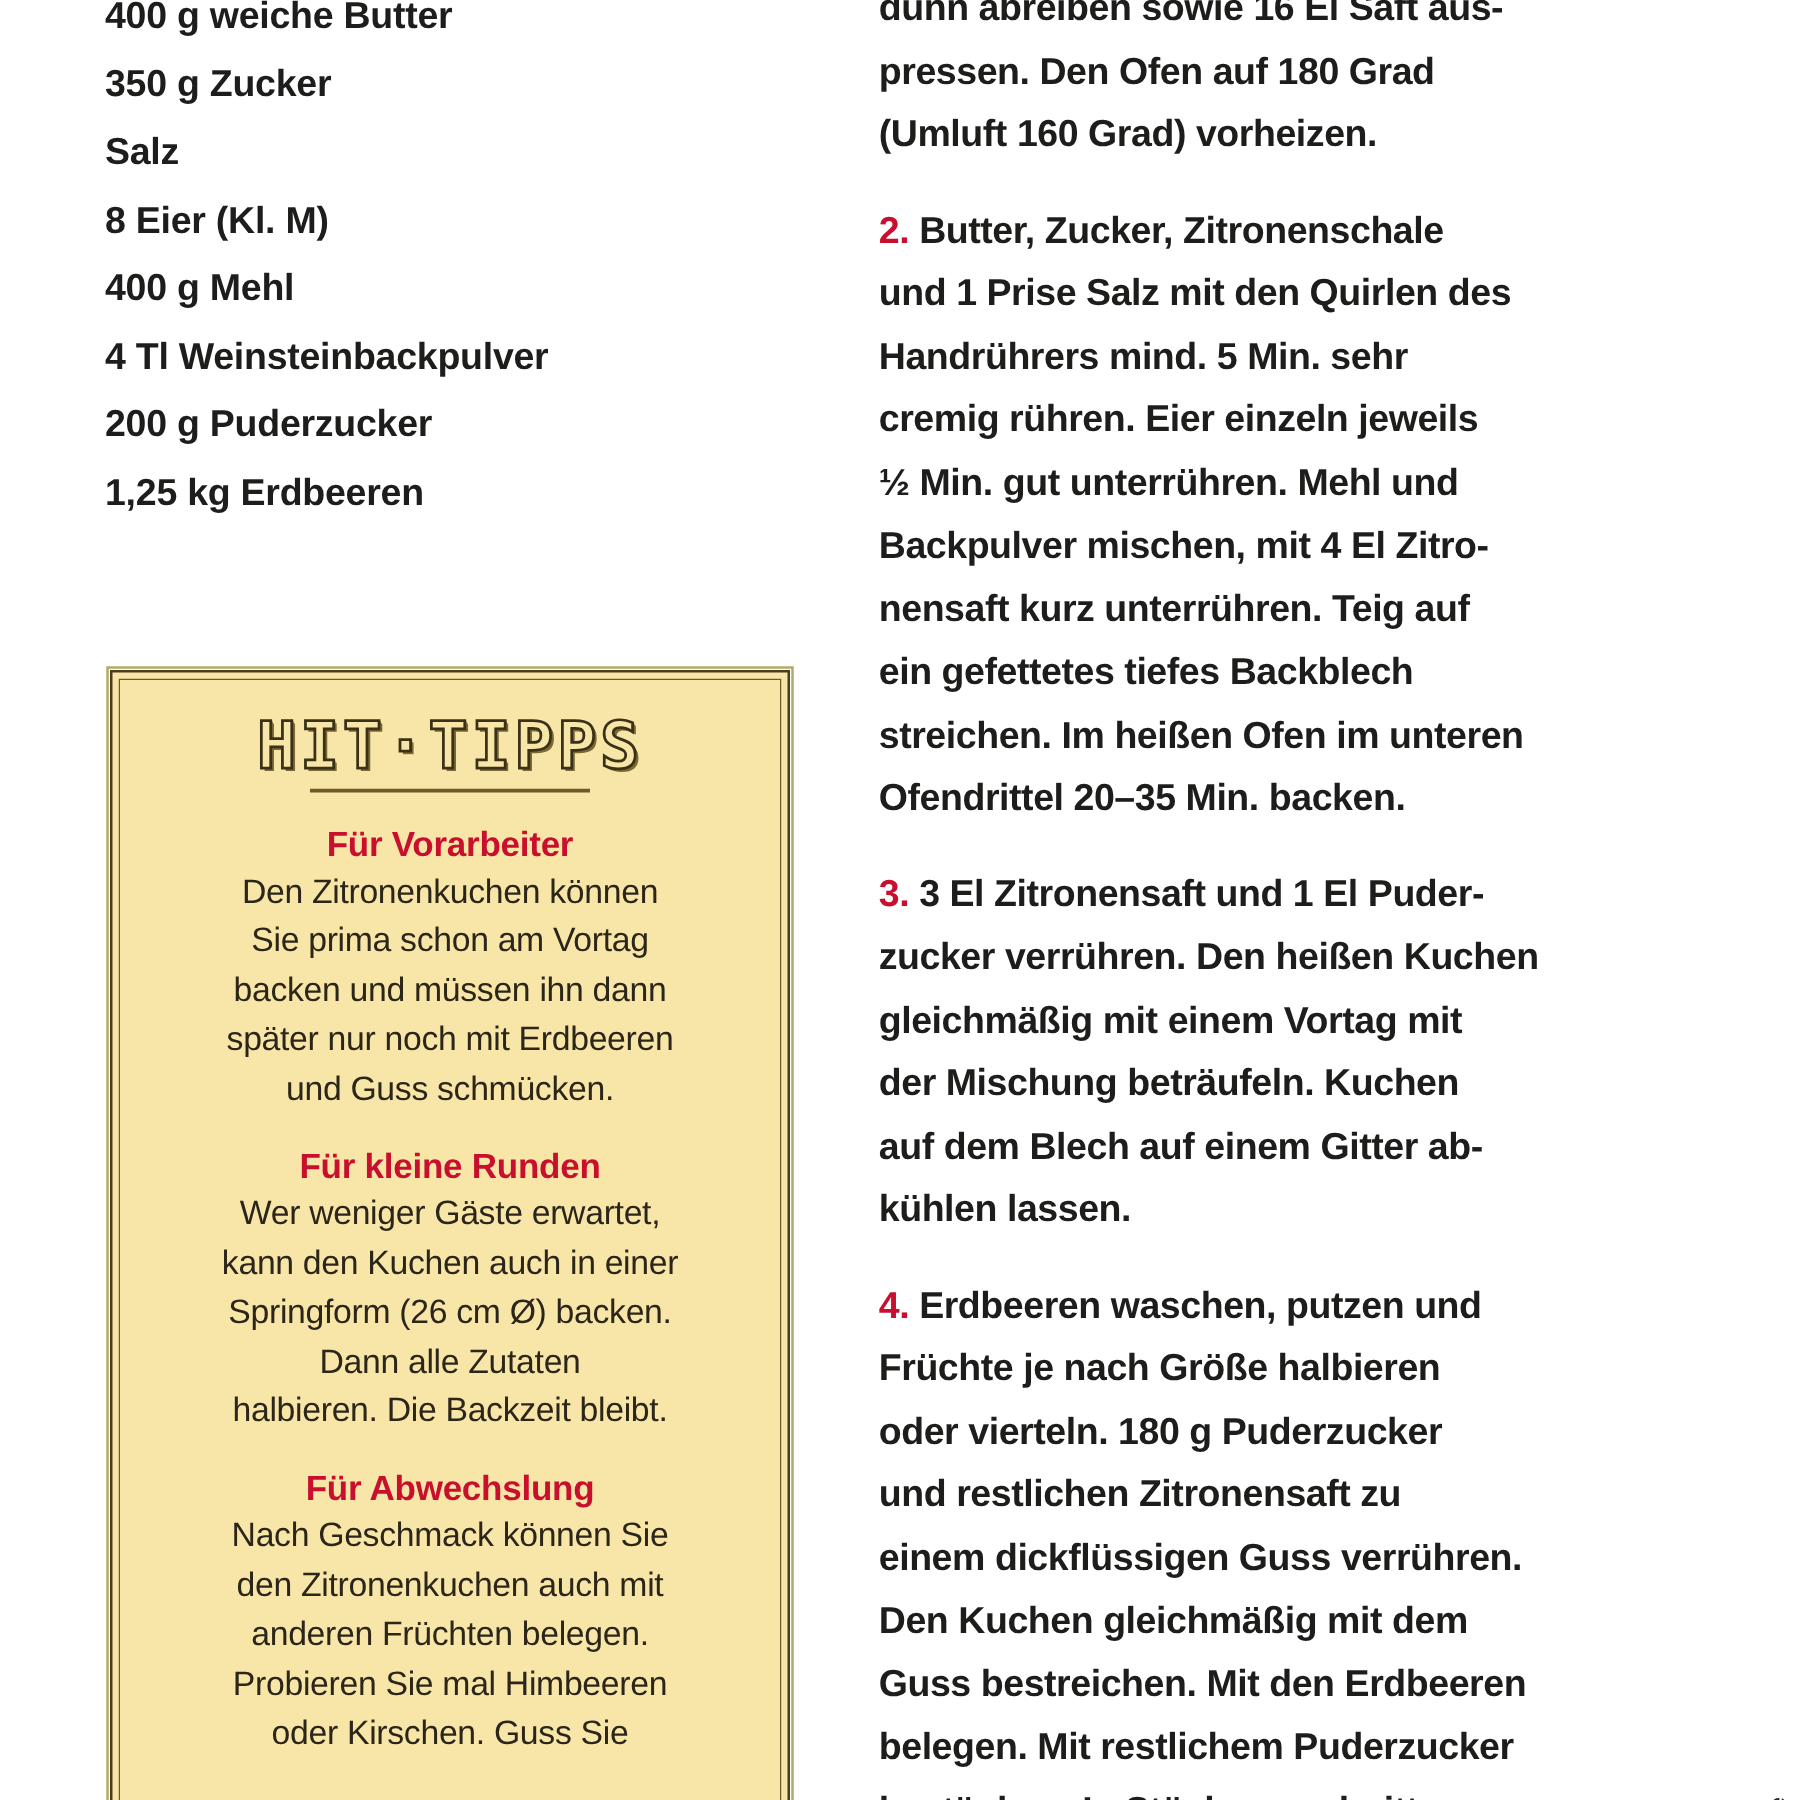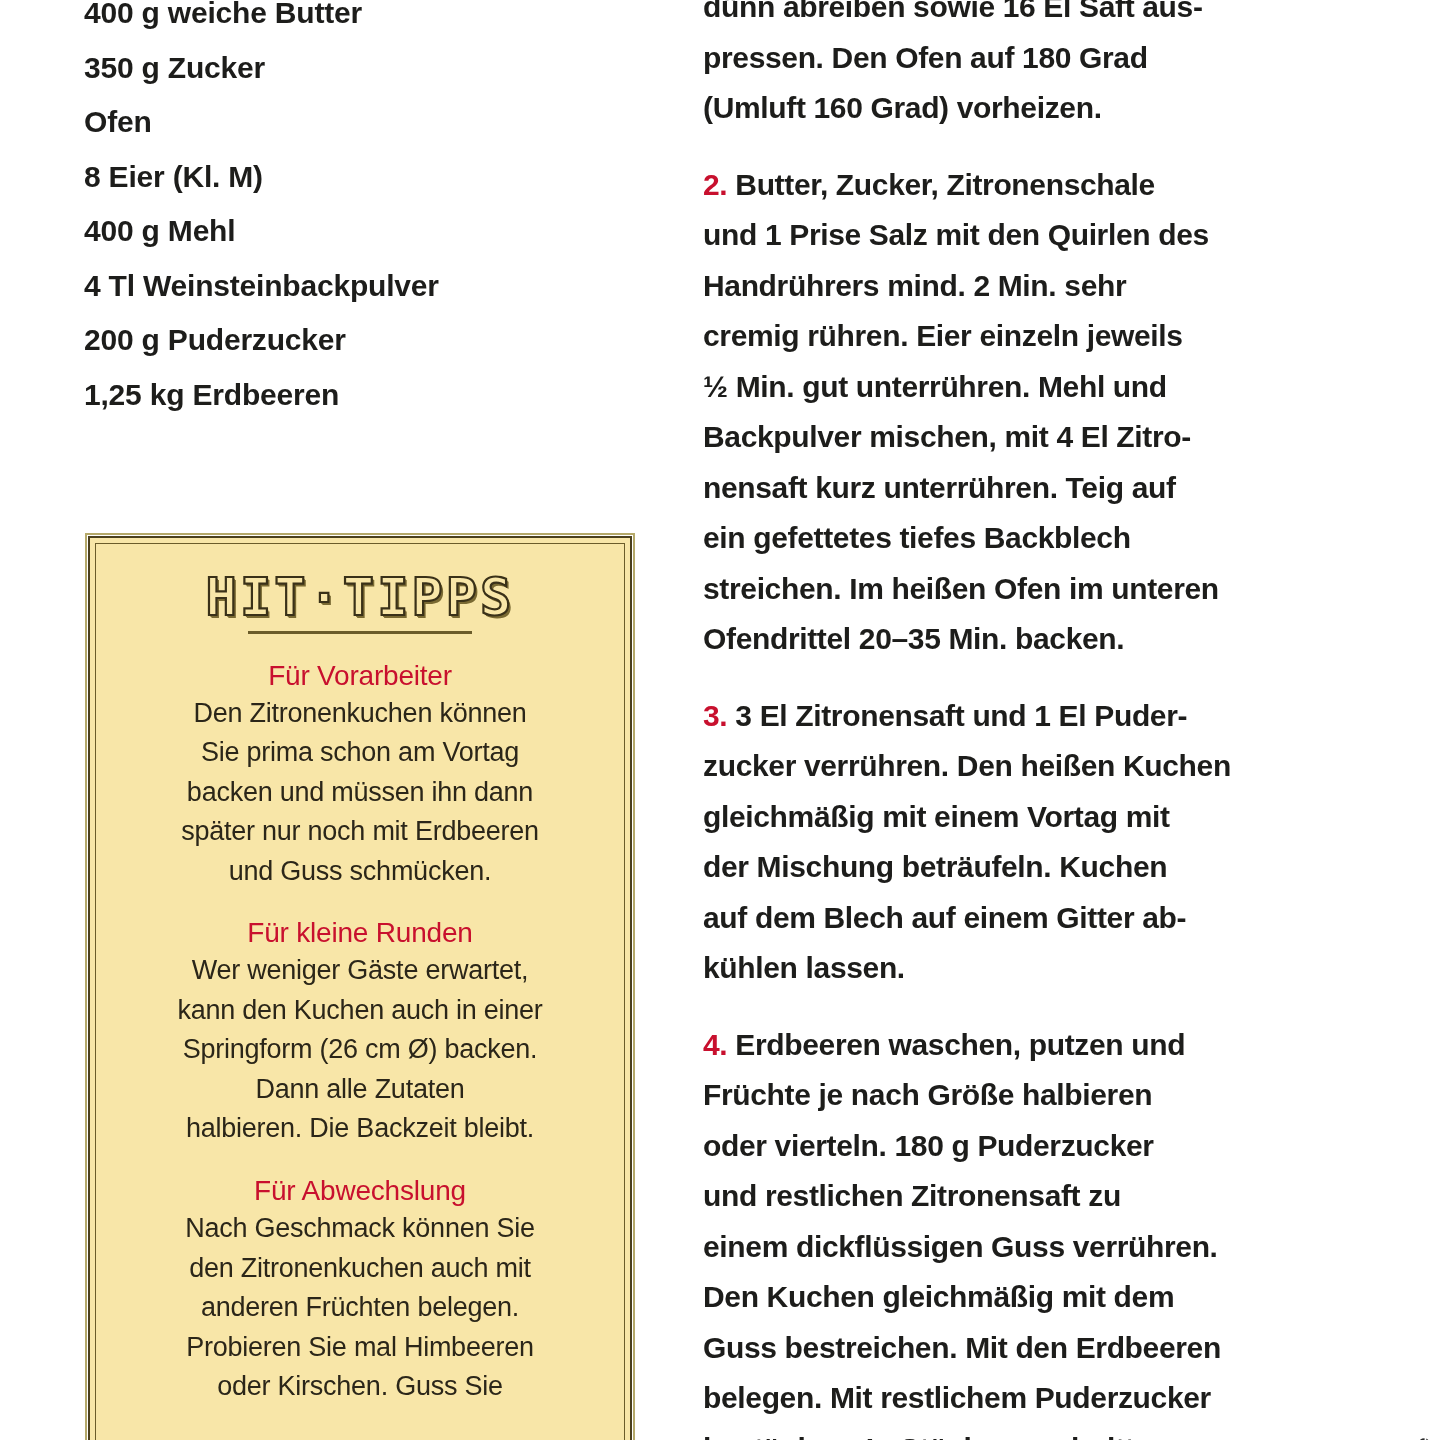--- a/index.html
+++ b/index.html
@@ -87,21 +87,21 @@
     height: 3px;
     background: #6b5c2a;
     margin: 6px auto 0 auto;
   }
 
   .tip-section { margin-top: 26px; }
   .tip-heading {
     text-align: center;
     color: #c8102e;
     font-size: 28px;
-    font-weight: normal;
+    font-weight: bold;
     line-height: 1.15;
     margin-bottom: 2px;
     letter-spacing: -0.2px;
   }
   .tip-body {
     text-align: center;
     font-size: 27px;
     line-height: 39.5px;
     color: #2b2619;
     letter-spacing: -0.25px;
@@ -157,21 +157,21 @@
 </style>
 </head>
 <body>
 
 <div class="page">
 
   <div class="col-left">
     <ul class="ingredients">
       <li>400 g weiche Butter</li>
       <li>350 g Zucker</li>
-      <li>Ofen</li>
+      <li>Salz</li>
       <li>8 Eier (Kl. M)</li>
       <li>400 g Mehl</li>
       <li>4 Tl Weinsteinbackpulver</li>
       <li>200 g Puderzucker</li>
       <li>1,25 kg Erdbeeren</li>
     </ul>
   </div>
 
   <div class="tipbox">
     <div class="tipbox-inner"></div>
@@ -220,21 +220,21 @@
         <span class="ln">dünn abreiben sowie 16 El Saft aus-</span>
         <span class="ln">pressen. Den Ofen auf 180 Grad</span>
         <span class="ln">(Umluft 160 Grad) vorheizen.</span>
       </p>
     </div>
 
     <div class="step">
       <p>
         <span class="ln"><span class="stepnum">2.</span><span> Butter, Zucker, Zitronenschale</span></span>
         <span class="ln">und 1 Prise Salz mit den Quirlen des</span>
-        <span class="ln">Handrührers mind. 2 Min. sehr</span>
+        <span class="ln">Handrührers mind. 5 Min. sehr</span>
         <span class="ln">cremig rühren. Eier einzeln jeweils</span>
         <span class="ln">½ Min. gut unterrühren. Mehl und</span>
         <span class="ln">Backpulver mischen, mit 4 El Zitro-</span>
         <span class="ln">nensaft kurz unterrühren. Teig auf</span>
         <span class="ln">ein gefettetes tiefes Backblech</span>
         <span class="ln">streichen. Im heißen Ofen im unteren</span>
         <span class="ln">Ofendrittel 20–35 Min. backen.</span>
       </p>
     </div>
 

